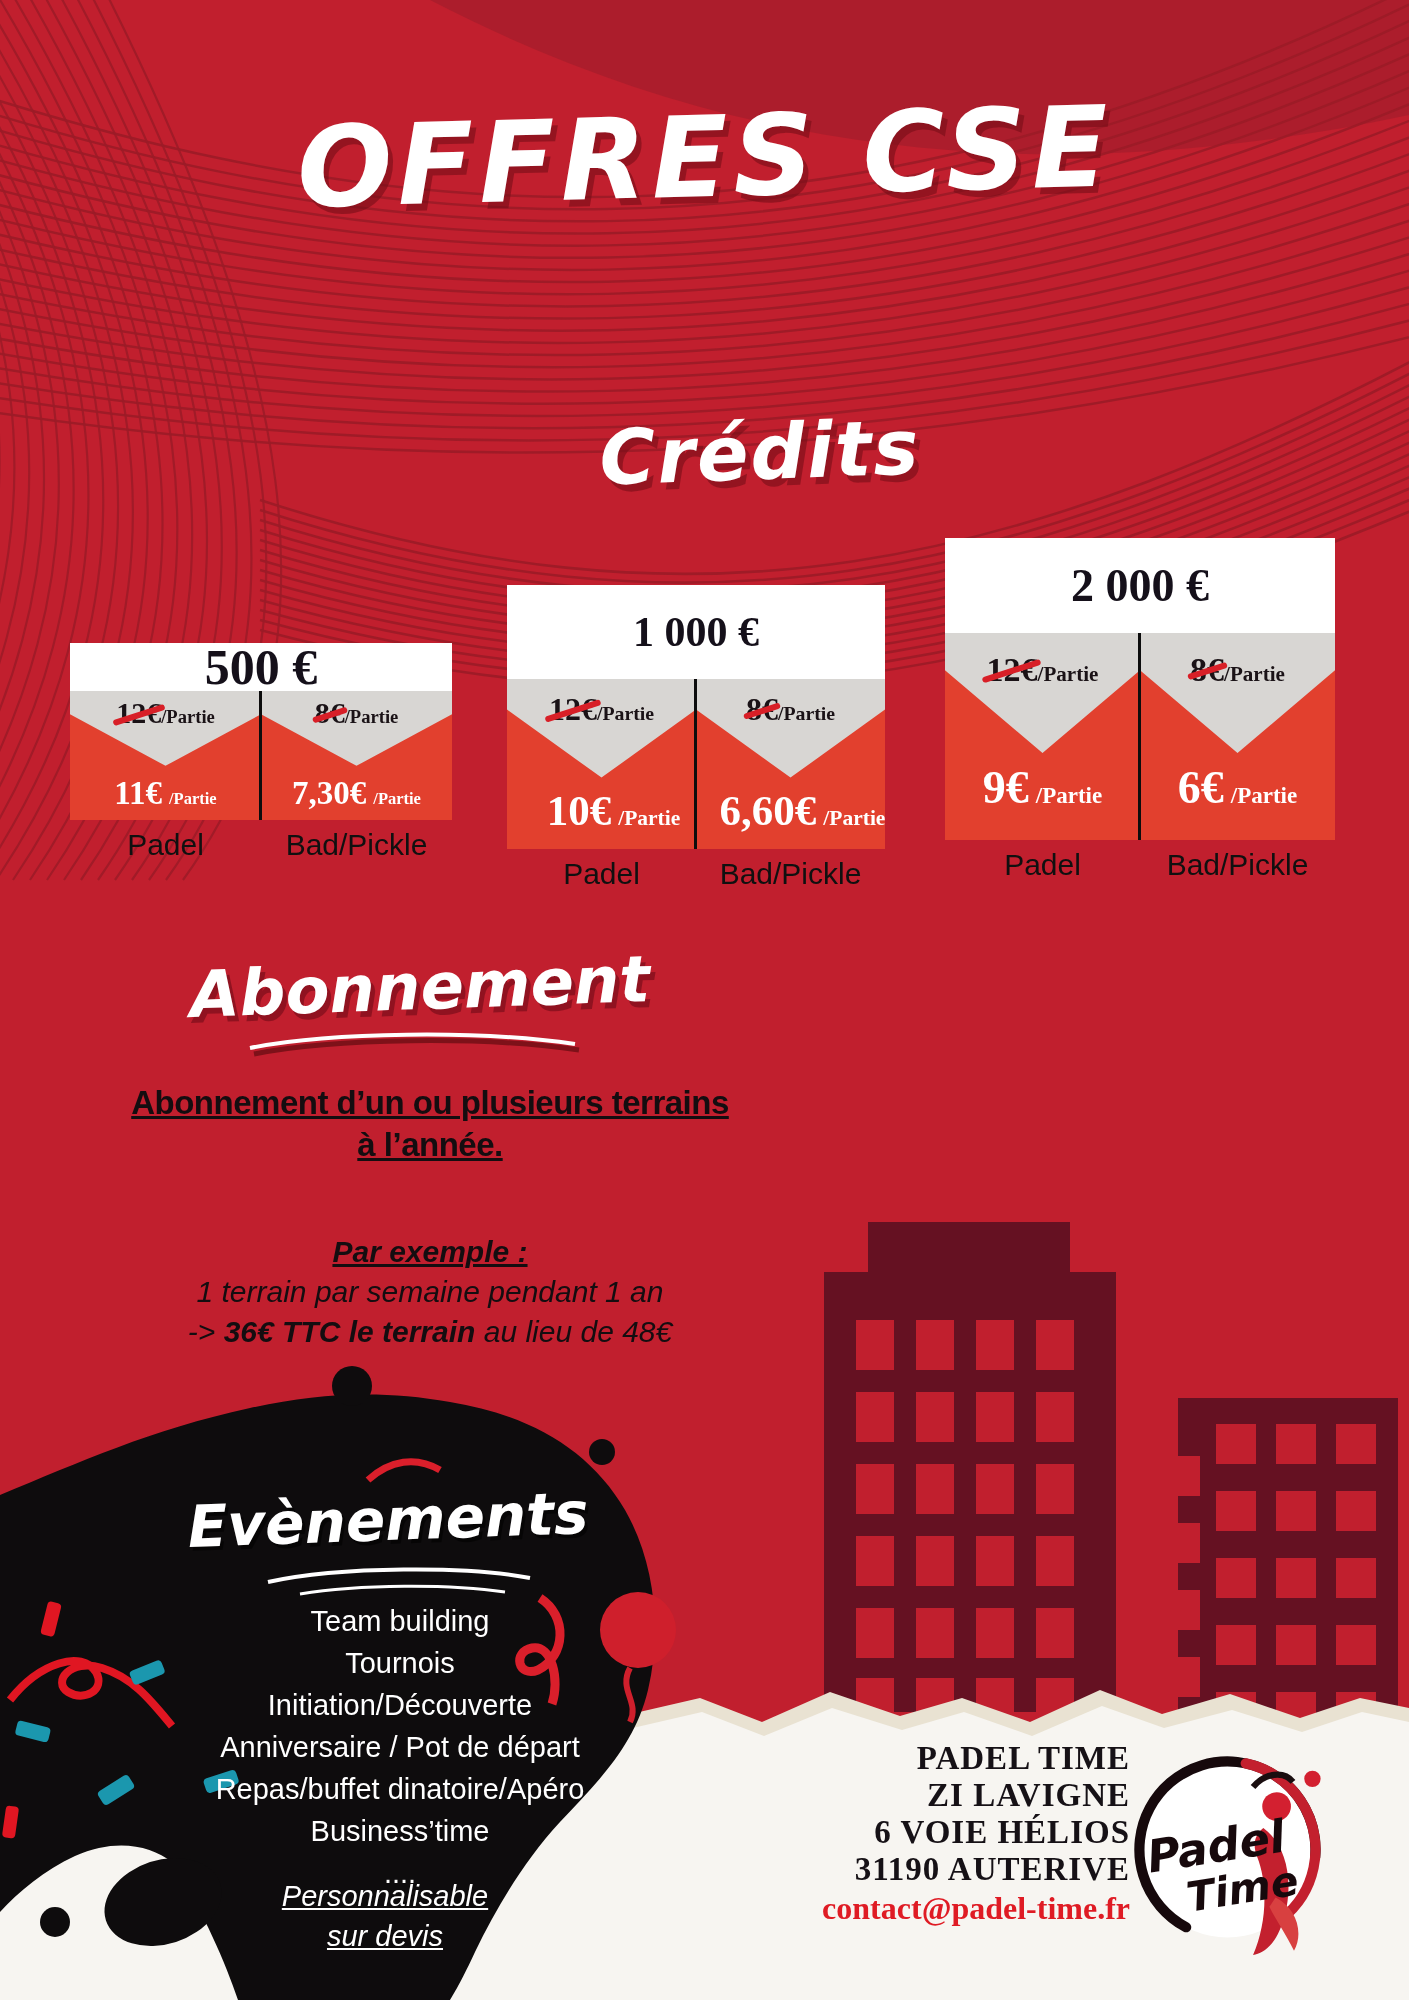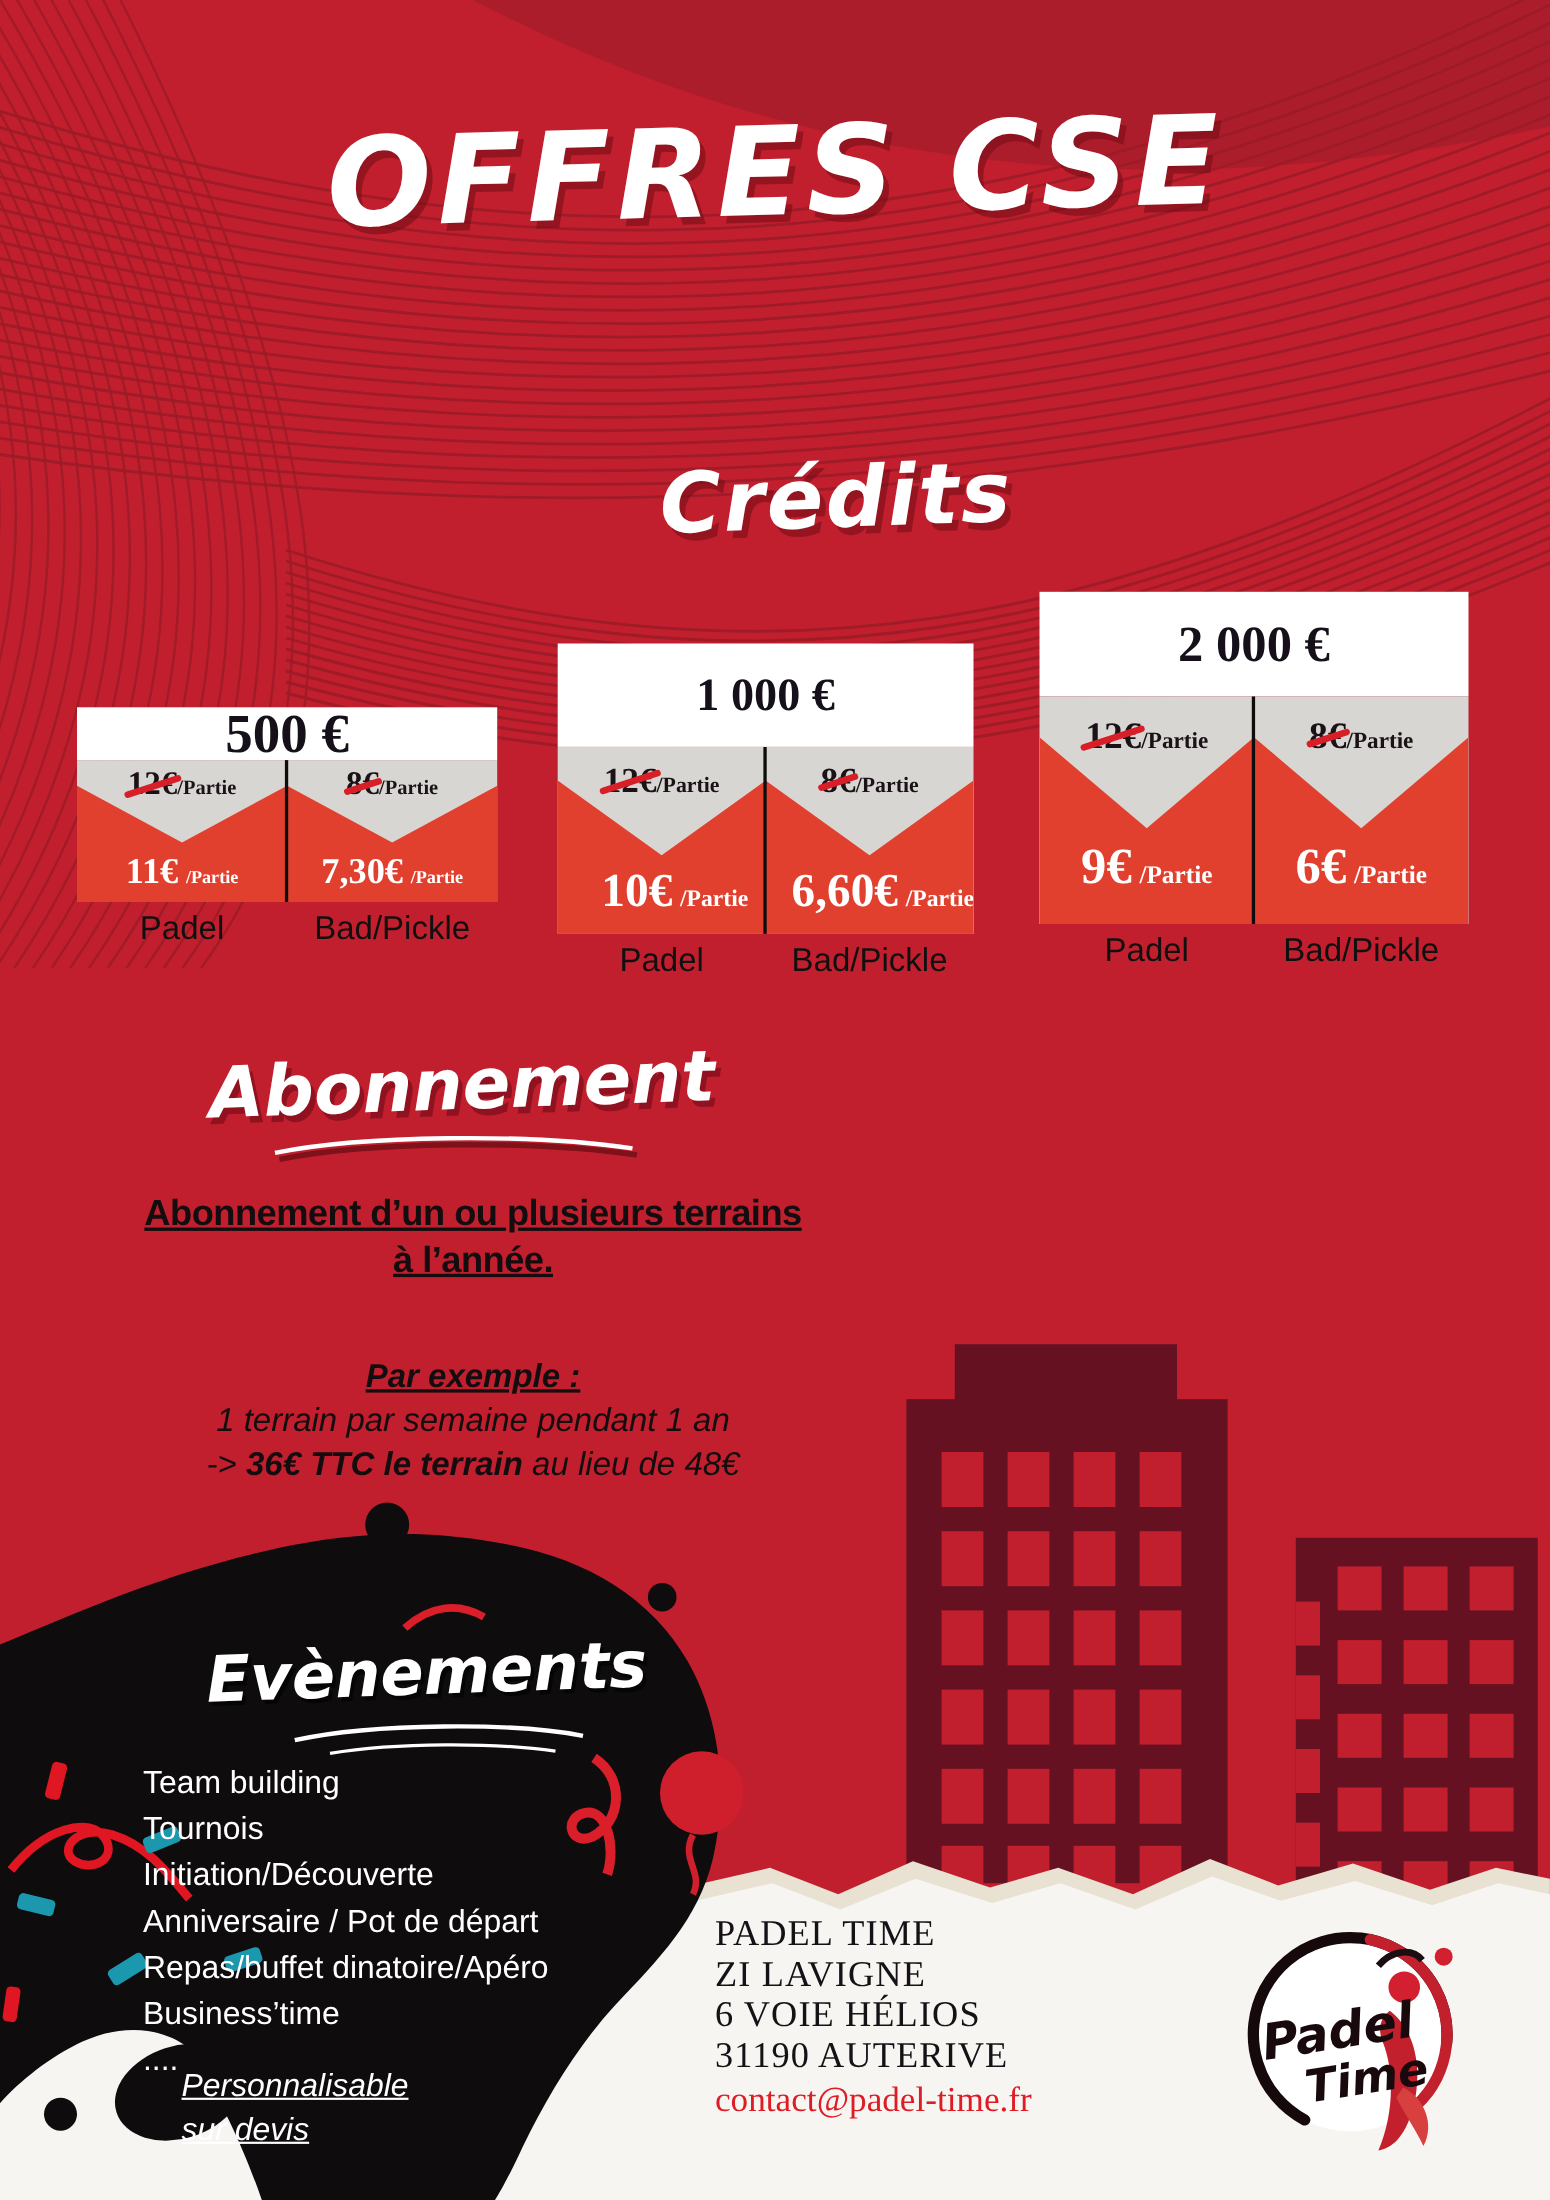--- a/index.html
+++ b/index.html
@@ -58,27 +58,27 @@
 
   
   .blacktext{position:absolute;z-index:6;color:#140d10;text-align:center;}
   #abo-desc{left:70px;top:1082px;width:720px;font-size:33px;font-weight:bold;
             line-height:42px;letter-spacing:-0.5px;text-decoration:underline;}
   #abo-example{left:70px;top:1232px;width:720px;font-size:30px;font-style:italic;line-height:40px;}
   #abo-example .ex-label{font-weight:bold;text-decoration:underline;}
   #abo-example b{font-weight:bold;}
 
   
-  .whitetext{position:absolute;z-index:6;color:#ffffff;text-align:left;}
+  .whitetext{position:absolute;z-index:6;color:#ffffff;text-align:center;}
   #eve-list{left:130px;top:1600px;width:540px;font-size:29px;line-height:42px;}
   #eve-note{left:165px;top:1876px;width:440px;font-size:29px;font-style:italic;line-height:40px;text-decoration:underline;}
 
   
-  #contact{position:absolute;left:650px;top:1740px;width:460px;z-index:6;
-           text-align:left;font-family:"Liberation Serif",serif;font-weight:normal;
+  #contact{position:absolute;left:670px;top:1740px;width:460px;z-index:6;
+           text-align:right;font-family:"Liberation Serif",serif;font-weight:bold;
            color:#161116;font-size:33px;line-height:37px;letter-spacing:1px;}
   #contact .email{color:#df1b24;display:block;margin-top:2px;font-size:32px;letter-spacing:0;}
 
   #logo{position:absolute;left:1122px;top:1742px;width:215px;height:215px;z-index:7;}
 </style>
 </head>
 <body>
 
 <div id="poster">
 

